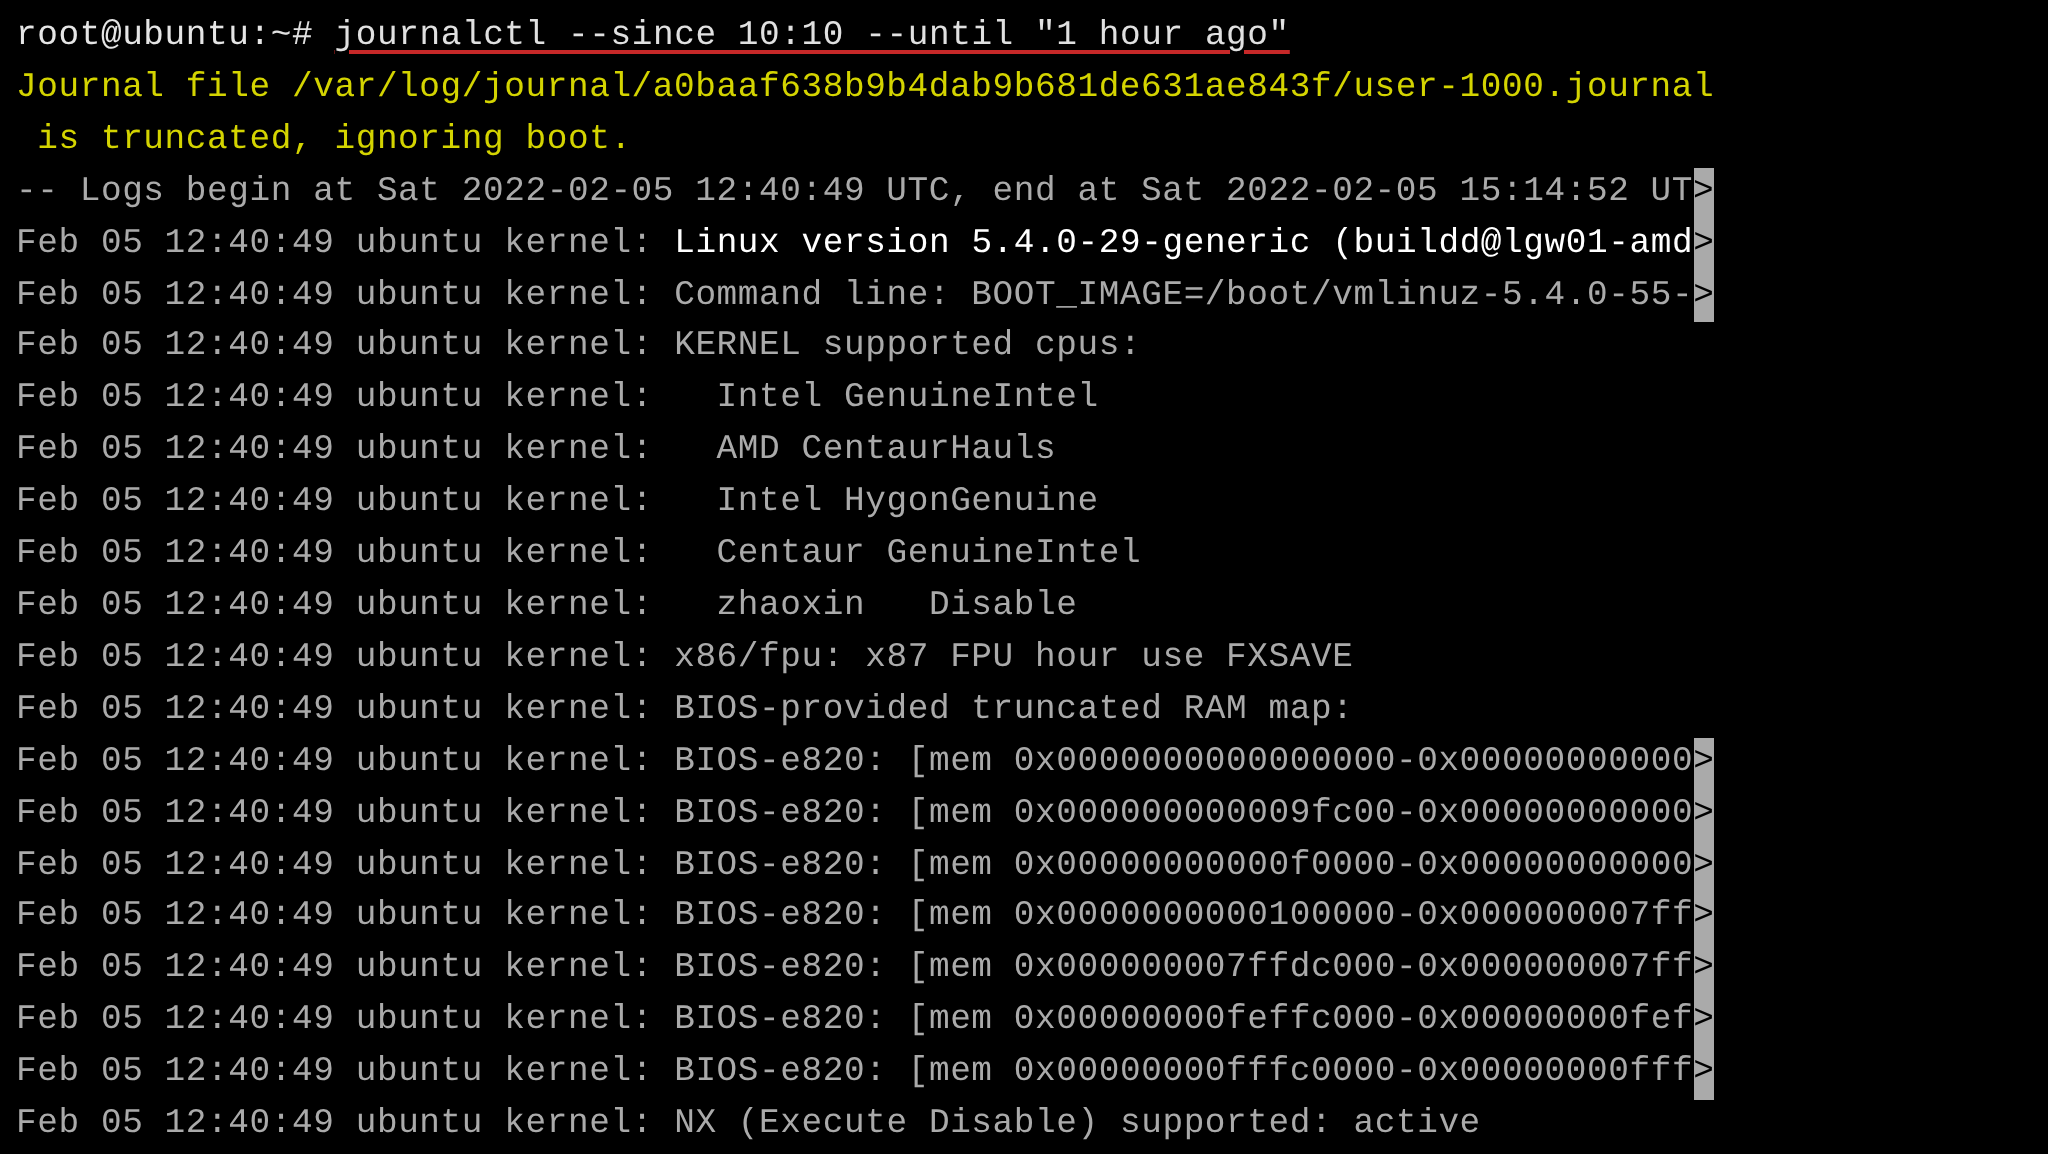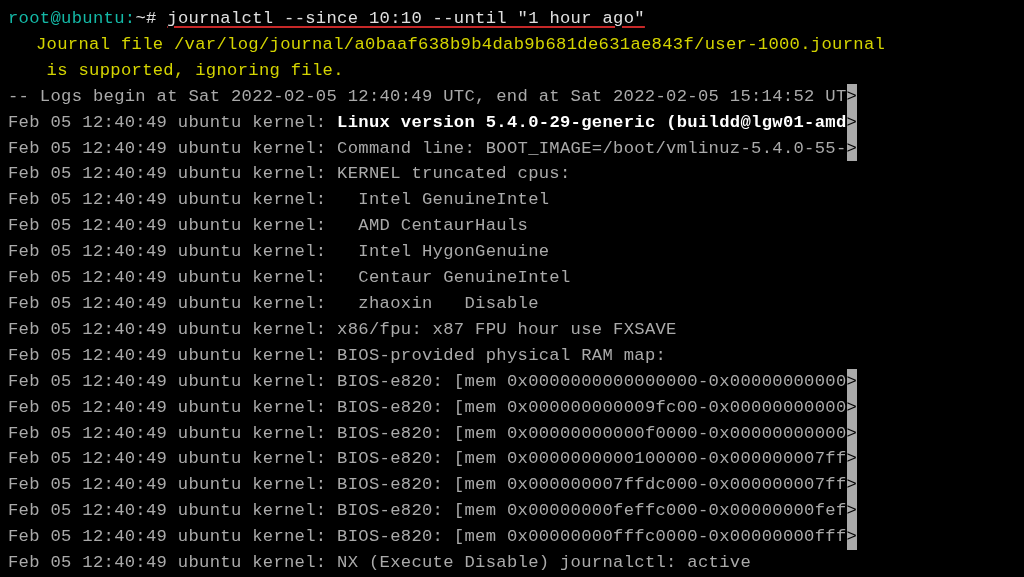--- a/index.html
+++ b/index.html
@@ -12,60 +12,60 @@
   }
   .terminal {
     font-family: "Courier New", Courier, monospace;
     font-size: 17.2px;
     line-height: 25.9px;
     color: #aaaaaa;
     white-space: pre;
     padding: 6px 8px;
     letter-spacing: 0.3px;
   }
-  .prompt-user { color: #14b8a6; }
+  .prompt-user { color: #e5e5e5; }
   .prompt-tilde { color: #e0e0e0; }
   .prompt-hash { color: #e0e0e0; }
   .cmd {
     color: #e0e0e0;
     text-decoration: underline;
     text-decoration-color: #c62828;
     text-decoration-thickness: 2px;
     text-underline-offset: 3px;
   }
-  .warn { color: #d4d400; margin-left: 28px; }
+  .warn { color: #d4d400; }
   .info-line { color: #aaaaaa; }
-  .bright { color: #ffffff; font-weight: bold; }
+  .bright { color: #ffffff; font-weight: normal; }
   .inv {
     background: #aaaaaa;
     color: #000000;
     display: inline-block;
     width: 10px;
     text-align: center;
   }
 </style>
 </head>
 <body>
 
 <div class="terminal"><span><span class="prompt-user">root@ubuntu</span><span class="prompt-user">:</span><span class="prompt-tilde">~</span><span class="prompt-hash">#</span> <span class="cmd">journalctl --since 10:10 --until "1 hour ago"</span></span>
 <span class="warn">Journal file /var/log/journal/a0baaf638b9b4dab9b681de631ae843f/user-1000.journal</span>
-<span class="warn"> is supported, ignoring file.</span>
+<span class="warn"> is truncated, ignoring boot.</span>
 <span class="info-line"><span>-- Logs begin at Sat 2022-02-05 12:40:49 UTC, end at Sat 2022-02-05 15:14:52 UT</span><span class="inv">&gt;</span></span>
 <span id="log-lines"><span><span>Feb 05 12:40:49</span> <span>ubuntu</span> <span>kernel:</span><span> </span><span class="bright">Linux version 5.4.0-29-generic (buildd@lgw01-amd</span><span class="inv">&gt;</span></span>
 <span><span>Feb 05 12:40:49</span> <span>ubuntu</span> <span>kernel:</span><span> Command line: BOOT_IMAGE=/boot/vmlinuz-5.4.0-55-</span><span class="inv">&gt;</span></span>
-<span><span>Feb 05 12:40:49</span> <span>ubuntu</span> <span>kernel:</span><span> KERNEL truncated cpus:</span></span>
+<span><span>Feb 05 12:40:49</span> <span>ubuntu</span> <span>kernel:</span><span> KERNEL supported cpus:</span></span>
 <span><span>Feb 05 12:40:49</span> <span>ubuntu</span> <span>kernel:</span><span>   Intel GenuineIntel</span></span>
 <span><span>Feb 05 12:40:49</span> <span>ubuntu</span> <span>kernel:</span><span>   AMD CentaurHauls</span></span>
 <span><span>Feb 05 12:40:49</span> <span>ubuntu</span> <span>kernel:</span><span>   Intel HygonGenuine</span></span>
 <span><span>Feb 05 12:40:49</span> <span>ubuntu</span> <span>kernel:</span><span>   Centaur GenuineIntel</span></span>
 <span><span>Feb 05 12:40:49</span> <span>ubuntu</span> <span>kernel:</span><span>   zhaoxin   Disable</span></span>
 <span><span>Feb 05 12:40:49</span> <span>ubuntu</span> <span>kernel:</span><span> x86/fpu: x87 FPU hour use FXSAVE</span></span>
-<span><span>Feb 05 12:40:49</span> <span>ubuntu</span> <span>kernel:</span><span> BIOS-provided physical RAM map:</span></span>
+<span><span>Feb 05 12:40:49</span> <span>ubuntu</span> <span>kernel:</span><span> BIOS-provided truncated RAM map:</span></span>
 <span><span>Feb 05 12:40:49</span> <span>ubuntu</span> <span>kernel:</span><span> BIOS-e820: [mem 0x0000000000000000-0x00000000000</span><span class="inv">&gt;</span></span>
 <span><span>Feb 05 12:40:49</span> <span>ubuntu</span> <span>kernel:</span><span> BIOS-e820: [mem 0x000000000009fc00-0x00000000000</span><span class="inv">&gt;</span></span>
 <span><span>Feb 05 12:40:49</span> <span>ubuntu</span> <span>kernel:</span><span> BIOS-e820: [mem 0x00000000000f0000-0x00000000000</span><span class="inv">&gt;</span></span>
 <span><span>Feb 05 12:40:49</span> <span>ubuntu</span> <span>kernel:</span><span> BIOS-e820: [mem 0x0000000000100000-0x000000007ff</span><span class="inv">&gt;</span></span>
 <span><span>Feb 05 12:40:49</span> <span>ubuntu</span> <span>kernel:</span><span> BIOS-e820: [mem 0x000000007ffdc000-0x000000007ff</span><span class="inv">&gt;</span></span>
 <span><span>Feb 05 12:40:49</span> <span>ubuntu</span> <span>kernel:</span><span> BIOS-e820: [mem 0x00000000feffc000-0x00000000fef</span><span class="inv">&gt;</span></span>
 <span><span>Feb 05 12:40:49</span> <span>ubuntu</span> <span>kernel:</span><span> BIOS-e820: [mem 0x00000000fffc0000-0x00000000fff</span><span class="inv">&gt;</span></span>
-<span><span>Feb 05 12:40:49</span> <span>ubuntu</span> <span>kernel:</span><span> NX (Execute Disable) journalctl: active</span></span>
+<span><span>Feb 05 12:40:49</span> <span>ubuntu</span> <span>kernel:</span><span> NX (Execute Disable) supported: active</span></span>
 
 </span></div>
 
 </body></html>

